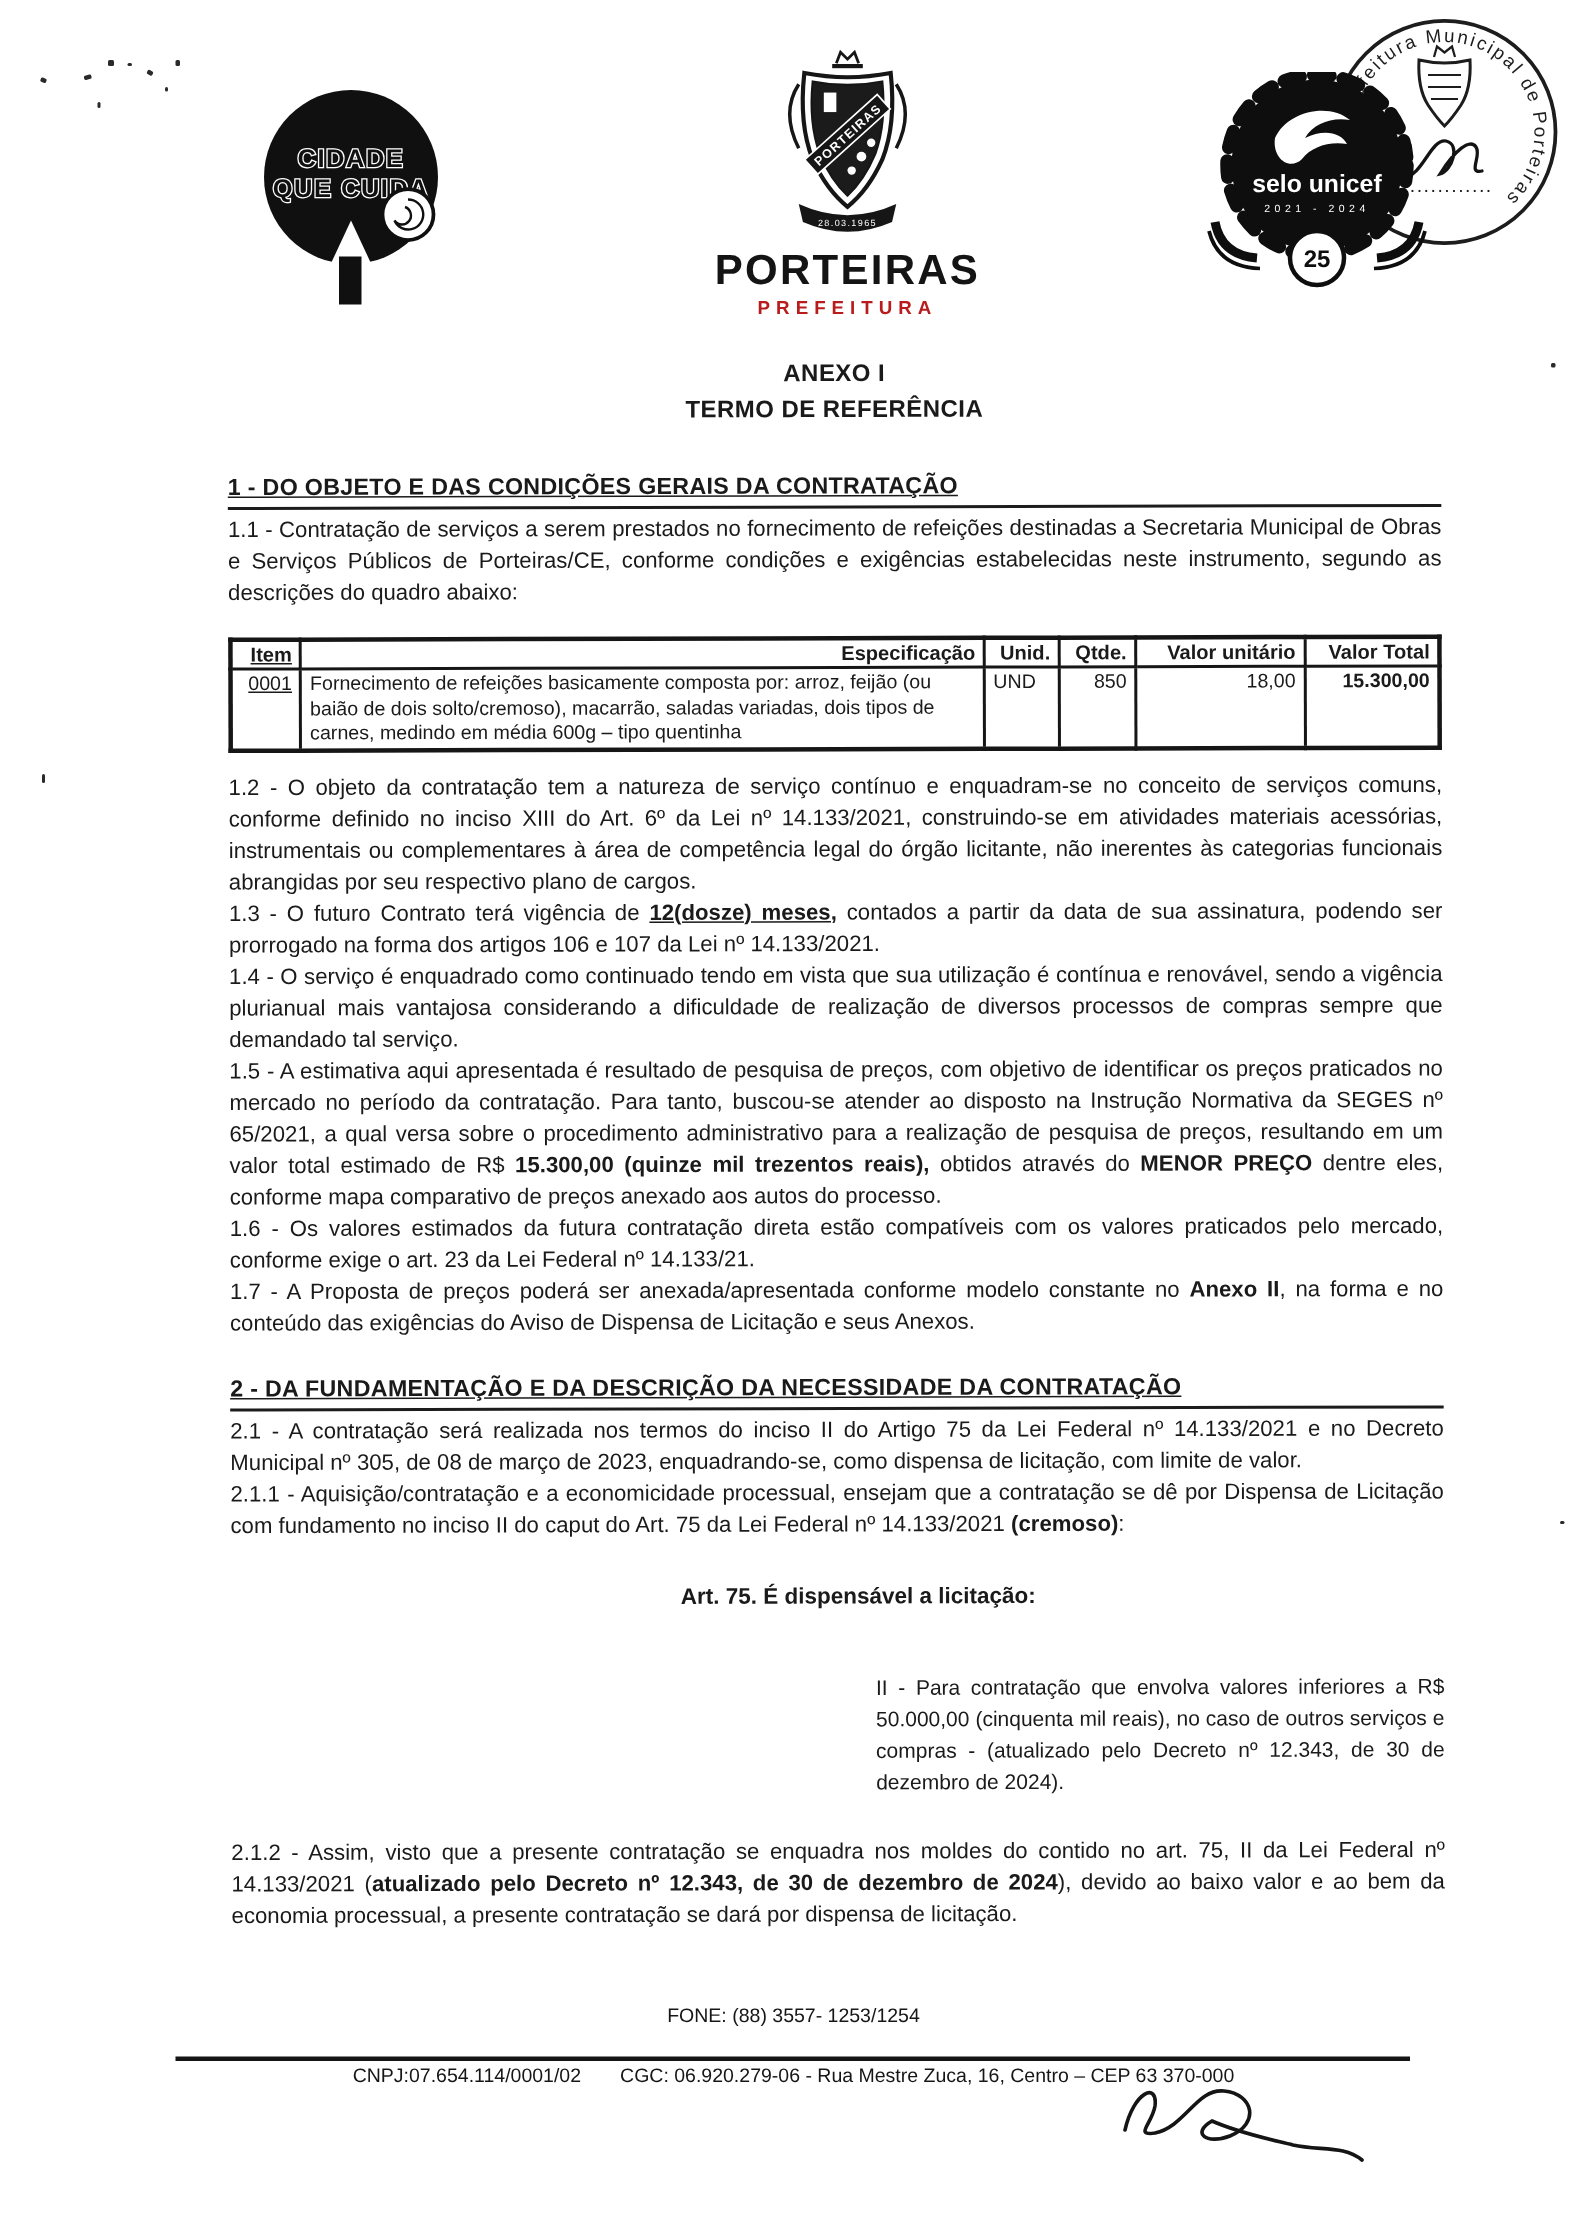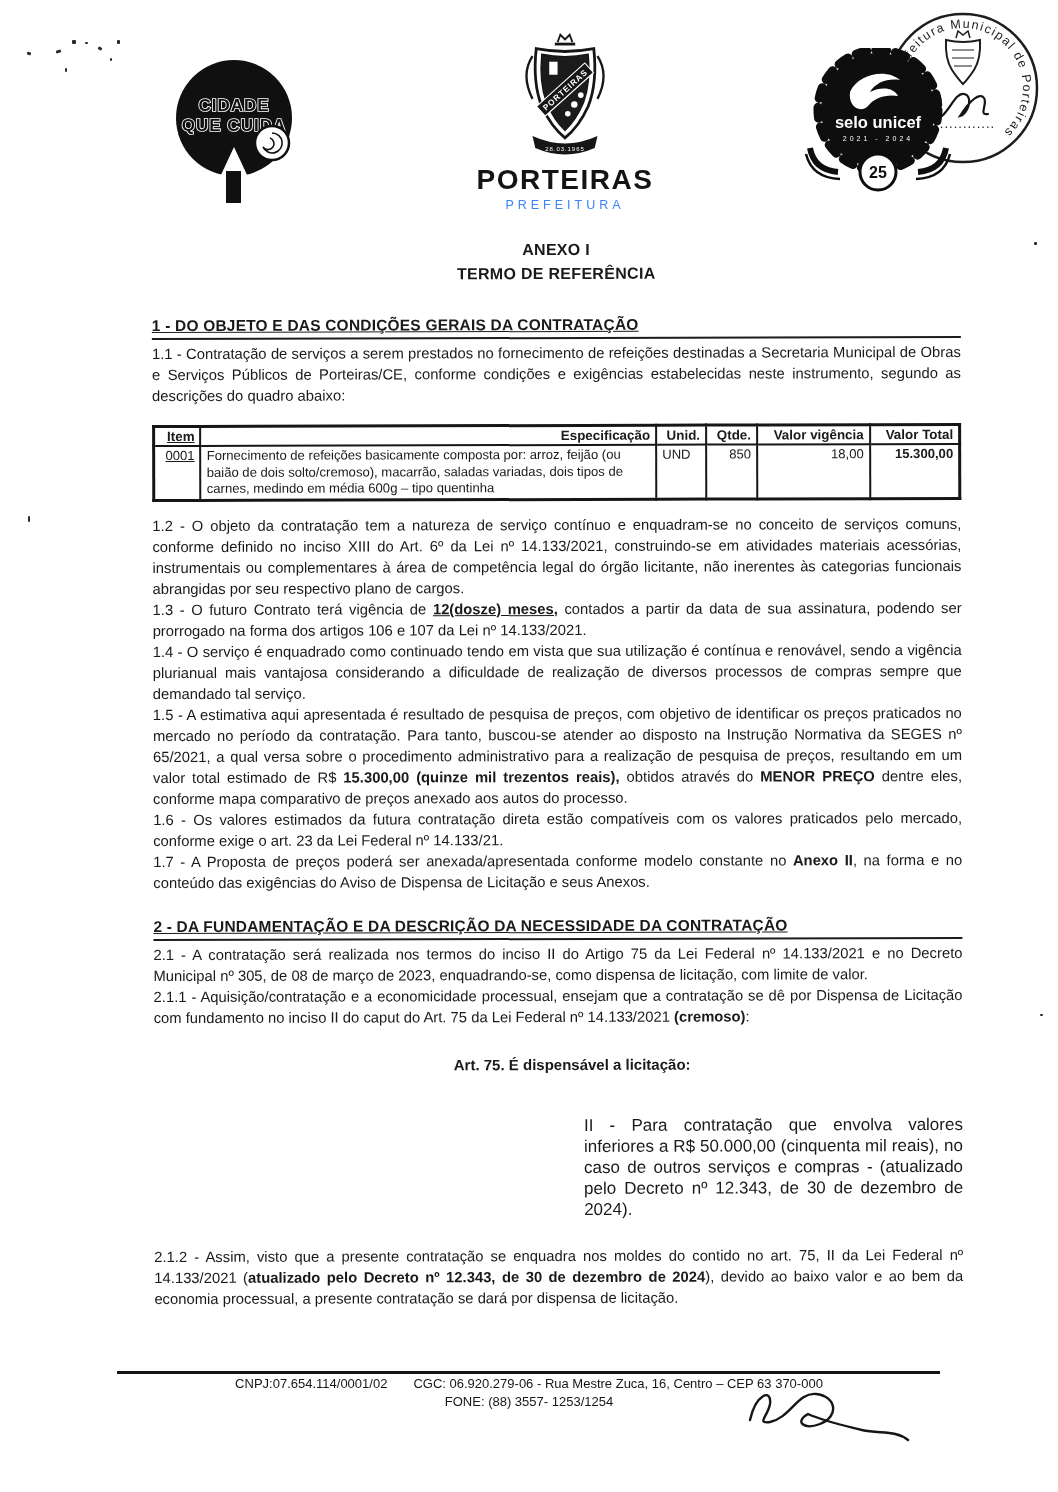--- a/index.html
+++ b/index.html
@@ -7,47 +7,47 @@
   .page {
     position:relative; width:1058px; height:1492px; margin:0 auto;
     background:#ffffff; color:#1a1a1a; overflow:hidden;
     font-family:"Liberation Sans", sans-serif;
   }
   
   .hdr-el { position:absolute; }
   .crest-block { position:absolute; left:455px; top:32px; width:220px;
     display:flex; flex-direction:column; align-items:center; }
   .crest-wordmark { font-weight:bold; font-size:28px; letter-spacing:1.5px; color:#141414; margin-top:2px; }
-  .crest-subtitle { font-size:12.5px; letter-spacing:4px; color:#3b82f6; margin-top:2px; }
+  .crest-subtitle { font-size:12.5px; letter-spacing:4px; color:#b91c1c; margin-top:2px;font-weight:bold; }
   .speck { position:absolute; background:#2a2a2a; border-radius:1px; }
   
   .content { position:absolute; left:153px; top:238px; width:809px; transform:rotate(-0.15deg); }
   .doc-title { text-align:center; font-weight:bold; font-size:16px; line-height:24px; letter-spacing:0.3px; }
   .sec-h { margin-top:24px; border-bottom:2.5px solid #1c1c1c; padding-bottom:3px; }
   .sec-h .sec-h-text { font-weight:bold; font-size:15.5px; text-decoration:underline; letter-spacing:0.2px; }
   .body-p { font-size:14.8px; line-height:21px; text-align:justify; margin-top:4px; }
   .body-p.tight { margin-top:0; }
   .b { font-weight:bold; }
   .u { text-decoration:underline; }
   
   table.items { border-collapse:collapse; width:100%; margin:18px 0 14px 0; border:3px solid #161616; }
   table.items th, table.items td { border:2px solid #161616; padding:1px 5px; vertical-align:top; }
   table.items th { font-size:13.4px; font-weight:bold; text-align:right; }
   table.items td { font-size:13.1px; line-height:16.5px; }
   .al-c { text-align:right;text-decoration:underline; } .al-r { text-align:right; }
   .col-item{width:47px}.col-spec{width:458px}.col-unid{width:50px}.col-qtde{width:51px}.col-vu{width:113px}.col-vt{width:90px}
   
   .quote-title { margin:28px 0 0 300px; font-weight:bold; font-size:15px; }
-  .quote-body { margin:42px 0 0 430px; width:379px; font-size:17px; line-height:21px; text-align:justify; }
+  .quote-body { margin:42px 0 0 430px; width:379px; font-size:14px; line-height:21px; text-align:justify; }
   .after-quote { margin-top:26px; }
   
   .f-rule { position:absolute; left:117px; top:1371px; width:823px; height:2.5px; background:#141414; }
   .f-line1 { position:absolute; left:0; top:1376px; width:1058px; display:flex; justify-content:center; gap:26px;
     font-size:13px; color:#161616; }
-  .f-line2 { position:absolute; left:0; top:1394px; width:1058px; text-align:center; font-size:13px; color:#161616; }
+  .f-line2 { position:absolute; left:0; top:1336px; width:1058px; text-align:center; font-size:13px; color:#161616; }
   svg text { font-family:"Liberation Sans", sans-serif; }
 </style>
 </head>
 <body>
 
 <div class="page">
 
   <div>
     <div class="speck" style="left:27px;top:52px;width:4px;height:3px;transform:rotate(20deg)"></div>
     <div class="speck" style="left:56px;top:50px;width:5px;height:3px;transform:rotate(-15deg)"></div>
@@ -144,21 +144,21 @@
         <col class="col-qtde">
           <col class="col-vu">
           <col class="col-vt">
       </colgroup>
       <tbody>
           <tr>
         <th class="al-c">Item</th>
         <th>Especificação</th>
         <th>Unid.</th>
         <th class="al-r">Qtde.</th>
-        <th class="al-r">Valor vigência</th>
+        <th class="al-r">Valor unitário</th>
         <th class="al-r">Valor Total</th>
       </tr>
       <tr>
         <td class="al-c">0001</td>
         <td>Fornecimento de refeições basicamente composta por: arroz, feijão (ou baião de dois solto/cremoso), macarrão, saladas variadas, dois tipos de carnes, medindo em média 600g – tipo quentinha</td>
         <td>UND</td>
         <td class="al-r">850</td>
         <td class="al-r">18,00</td>
         <td class="al-r b">15.300,00</td>
       </tr>

